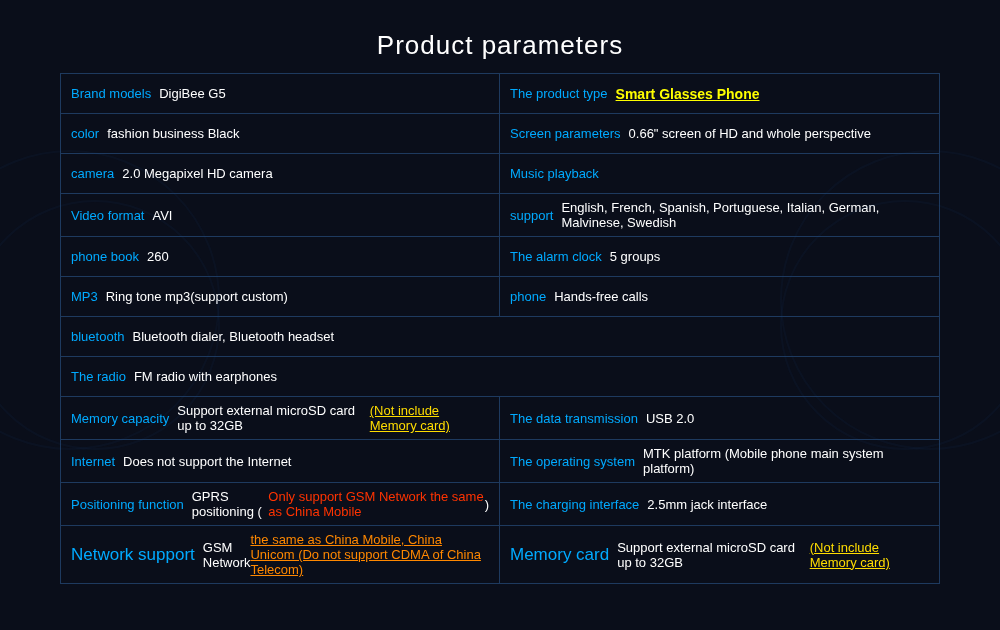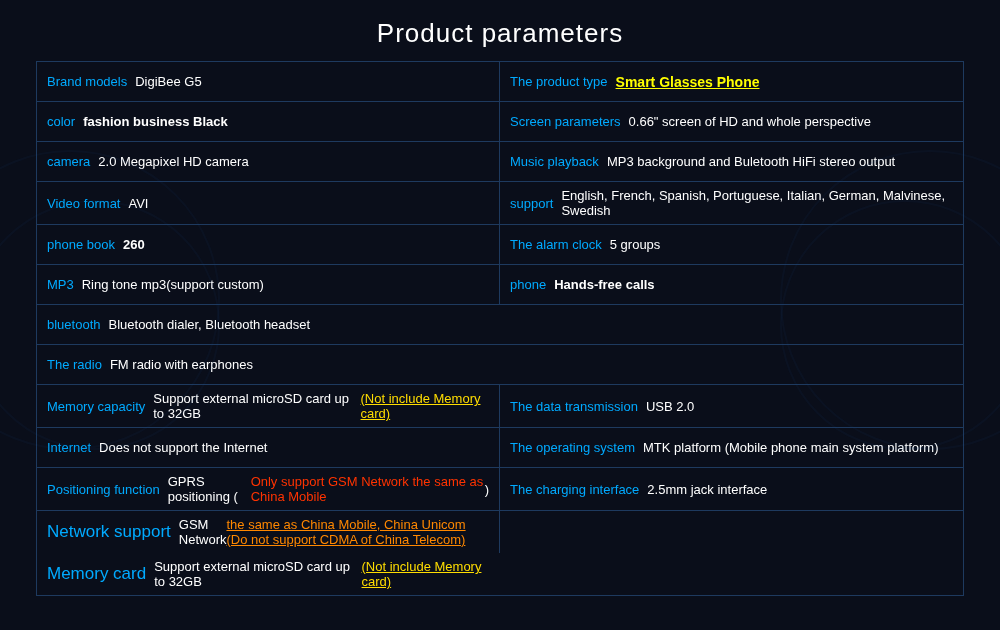--- a/index.html
+++ b/index.html
@@ -22,37 +22,36 @@
     .bg-circle-1 { width: 300px; height: 300px; top: 150px; left: -80px; }
     .bg-circle-2 { width: 250px; height: 250px; top: 200px; left: -30px; }
     .bg-circle-3 { width: 300px; height: 300px; top: 150px; right: -80px; }
     .bg-circle-4 { width: 250px; height: 250px; top: 200px; right: -30px; }
 
     .page-title {
       text-align: center;
       color: #ffffff;
       font-size: 26px;
       font-weight: normal;
-      padding: 18px 0 12px 0;
+      padding: 30px 0 12px 0;
       letter-spacing: 1px;
     }
 
     .table-container {
-      margin: 0 36px;
+      margin: 0 60px;
       border: 1px solid #1e3a5f;
     }
 
     .table-row {
       display: flex;
       border-bottom: 1px solid #1e3a5f;
       min-height: 40px;
     }
     .table-row:last-child {
       border-bottom: none;
-      flex-direction: column;
     }
 
     .cell {
       display: flex;
       align-items: center;
       padding: 6px 10px;
       flex: 1;
       border-right: 1px solid #1e3a5f;
     }
     .cell:last-child {
@@ -77,21 +76,21 @@
     }
     .label-large {
       font-size: 17px;
     }
 
     .value {
       color: #ffffff;
       font-size: 13px;
     }
     .value-bold {
-      font-weight: bold;
+      font-weight: normal;
     }
     .value-yellow {
       color: #ffdd00;
       text-decoration: underline;
     }
     .value-red {
       color: #ff3300;
     }
     .value-orange-underline {
       color: #ff8800;
@@ -135,21 +134,20 @@
         <span class="value">0.66" screen of HD and whole perspective</span>
       </div>
     </div>
     <div class="table-row">
       <div class="cell cell-left">
         <span class="label">camera</span>
         <span class="value">2.0 Megapixel HD camera</span>
       </div>
       <div class="cell cell-right">
         <span class="label">Music playback</span>
-        <span class="value">MP3 background and Buletooth HiFi stereo output</span>
       </div>
     </div>
     <div class="table-row">
       <div class="cell cell-left">
         <span class="label">Video format</span>
         <span class="value">AVI</span>
       </div>
       <div class="cell cell-right">
         <span class="label">support</span>
         <span class="value">English, French, Spanish, Portuguese, Italian, German, Malvinese, Swedish</span>

